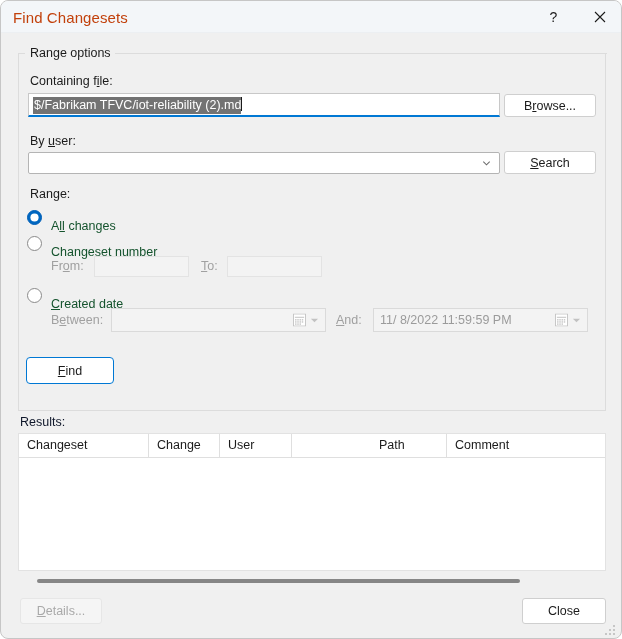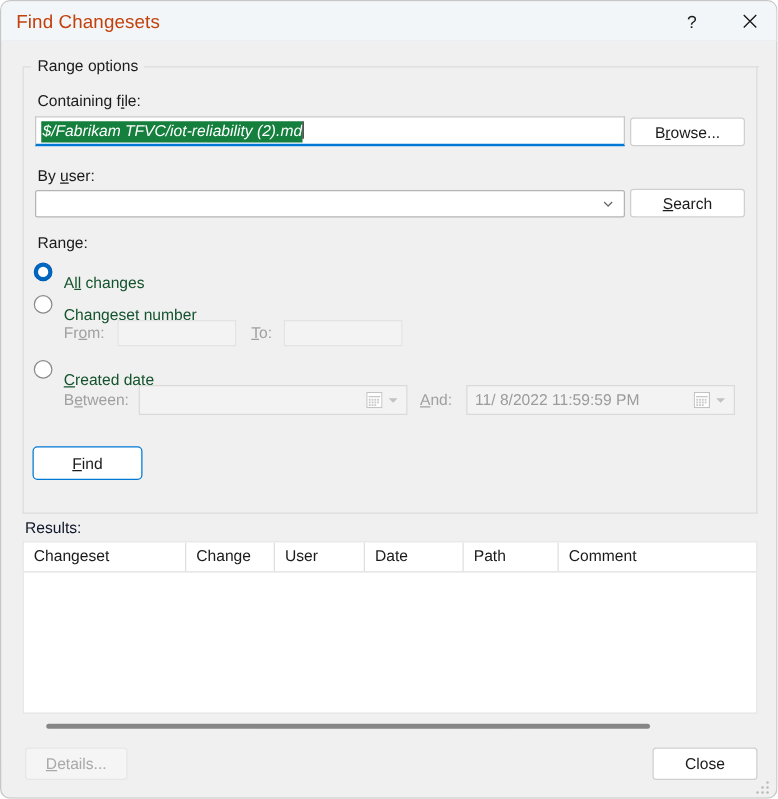--- a/index.html
+++ b/index.html
@@ -117,24 +117,23 @@
     border: 1px solid #c8c8c8;
     border-bottom: 2px solid #0078d4;
     font-size: 12.5px;
     color: #1b1b1b;
     padding: 2px 4px;
     line-height: 18px;
     overflow: hidden;
     white-space: nowrap;
   }
   .sel {
-    background: #15803d;
+    background: #737373;
     color: #ffffff;
     padding: 1px 0 2px 1px;
-    font-style: italic;
   }
   .caret {
     display: inline-block;
     width: 1px;
     height: 14px;
     background: #1b1b1b;
     vertical-align: -2px;
     margin-left: 0px;
   }
 
@@ -462,21 +461,20 @@
       <span>ind</span>
   </div>
 
   <div class="results-label">Results:</div>
 
   <div class="results-panel">
     <div class="hdr-row">
       <div class="hdr-cell" style="left:0px;   width:130px;">Changeset</div>
       <div class="hdr-cell" style="left:201px; width:72px;">User</div>
       <div class="hdr-cell" style="left:130px; width:71px;">Change</div>
-      <div class="hdr-cell" style="left:273px; width:79px;">Date</div>
       <div class="hdr-cell" style="left:352px; width:76px;">Path</div>
       <div class="hdr-cell last" style="left:428px; width:158px;">Comment</div>
     </div>
   </div>
 
   <div class="hscroll">
     <div class="hscroll-thumb"></div>
   </div>
 
   <div class="btn disabled" style="left:19px; top:597px; width:82px; height:26px;">

